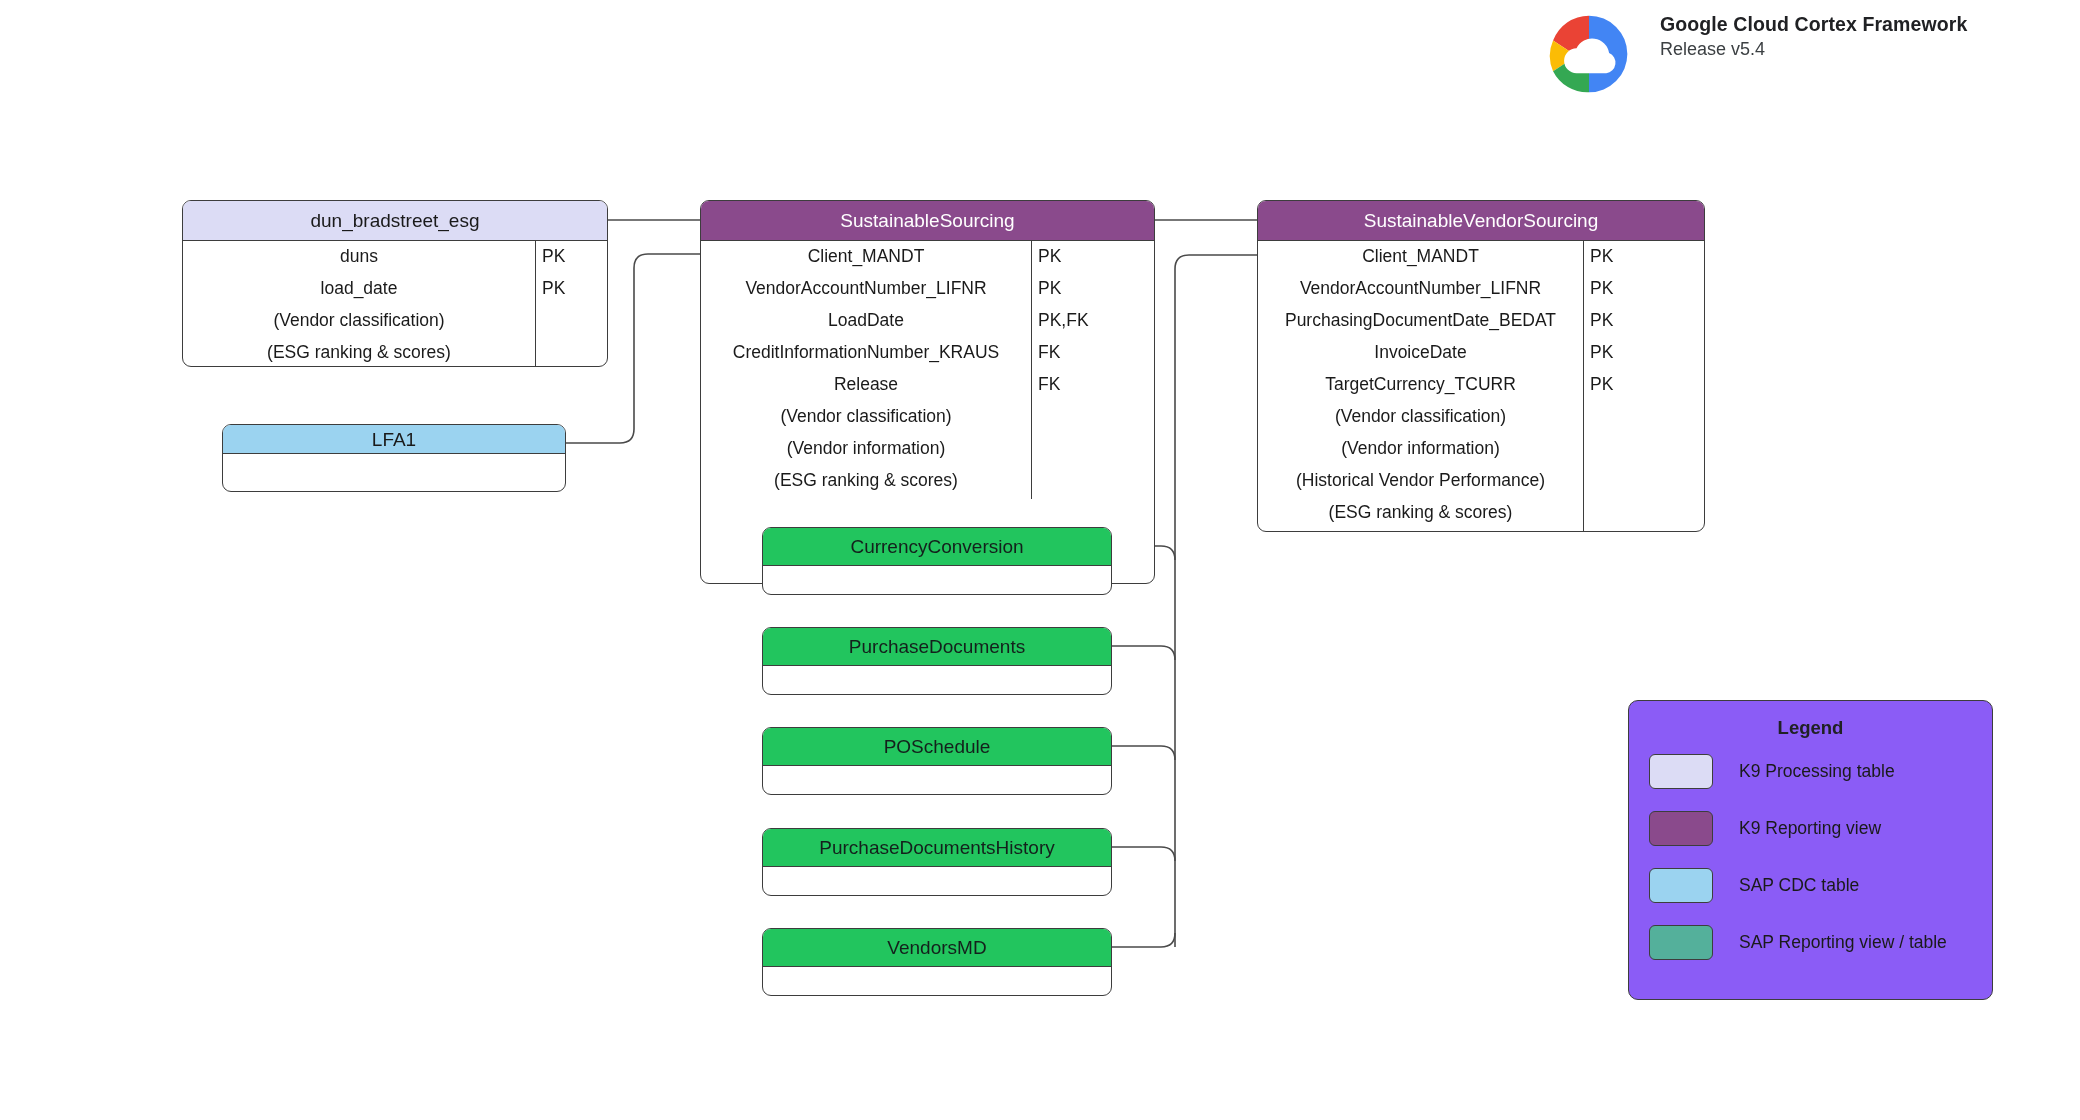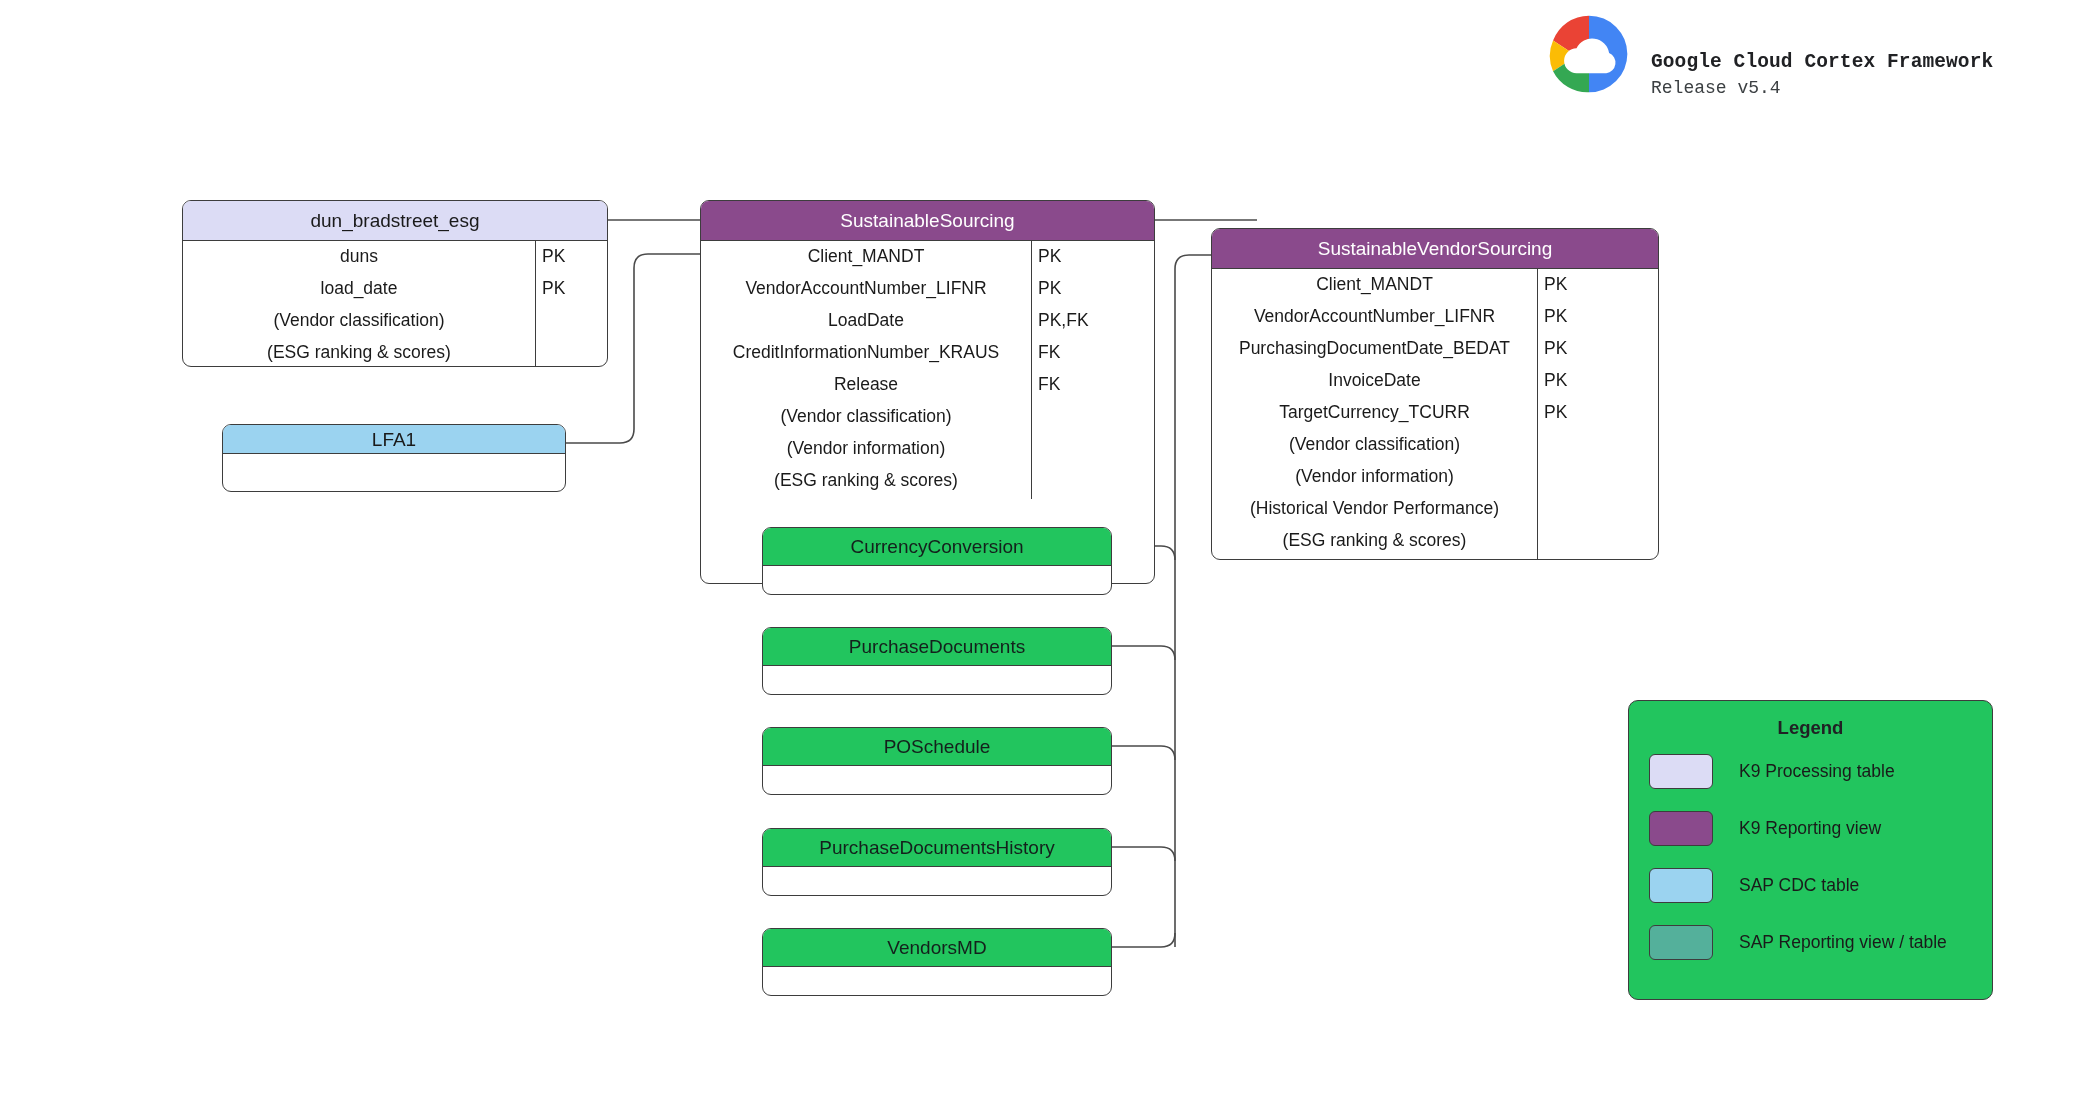--- a/index.html
+++ b/index.html
@@ -22,21 +22,21 @@
     position: absolute; left: 0; top: 0;
     width: 2080px; height: 1120px;
     pointer-events: none;
   }
   #wires path { fill: none; stroke: #4a4a4a; stroke-width: 1.6; }
 
   
   .brand {
     position: absolute;
     left: 1530px; top: 8px;
-    display: flex; align-items: flex-end; gap: 3px; font-family: Liberation Mono, monospace;
+    display: flex; align-items: flex-start; gap: 12px;
   }
   .brand-logo { width: 118px; height: 92px; flex: none; }
   .brand-text { padding-top: 4px; }
   .brand-title {
     font-size: 19.5px; font-weight: bold;
     color: #202124; letter-spacing: .1px;
     line-height: 1.3;
   }
   .brand-sub {
     font-size: 18px; color: #3c4043;
@@ -98,21 +98,21 @@
   .t-k9view  .node-title { background: #8a4a8c; color: #ffffff; }
   .t-sapcdc  .node-title { background: #9bd3f0; color: #1a1a1a; }
   .t-sapview .node-title { background: #22c55e; color: #14201c; }
 
   
   .legend {
     position: absolute;
     left: 1628px; top: 700px;
     width: 365px; height: 300px;
     box-sizing: border-box;
-    background: #22c55e;
+    background: #8b5cf6;
     border: 1.3px solid #3d3d3d;
     border-radius: 10px;
   }
   .legend-title {
     text-align: center;
     font-size: 18.5px; font-weight: bold;
     color: #202124;
     margin-top: 16px;
   }
   .legend-row {
@@ -230,21 +230,21 @@
           <div class="attr-key"></div>
         </div>
         <div class="attr" style="height:32px;">
           <div class="attr-name" style="width:330px; flex:none;">(ESG ranking &amp; scores)</div>
           <div class="attr-key"></div>
         </div>
       </div>
     </div>
   </div>
 
-  <div class="node t-k9view" style="left:1211px; top:200px; width:448px; height:332px;margin-top:28px;">
+  <div class="node t-k9view" style="left:1257px; top:200px; width:448px; height:332px;">
     <div class="node-title" style="height:40px;">SustainableVendorSourcing</div>
     <div class="node-body" style="height:290px;">
       <div class="keyrule" style="left:325px;"></div>
       <div class="attrs">
         <div class="attr" style="height:32px;">
           <div class="attr-name" style="width:325px; flex:none;">Client_MANDT</div>
           <div class="attr-key">PK</div>
         </div>
         <div class="attr" style="height:32px;">
           <div class="attr-name" style="width:325px; flex:none;">VendorAccountNumber_LIFNR</div>

